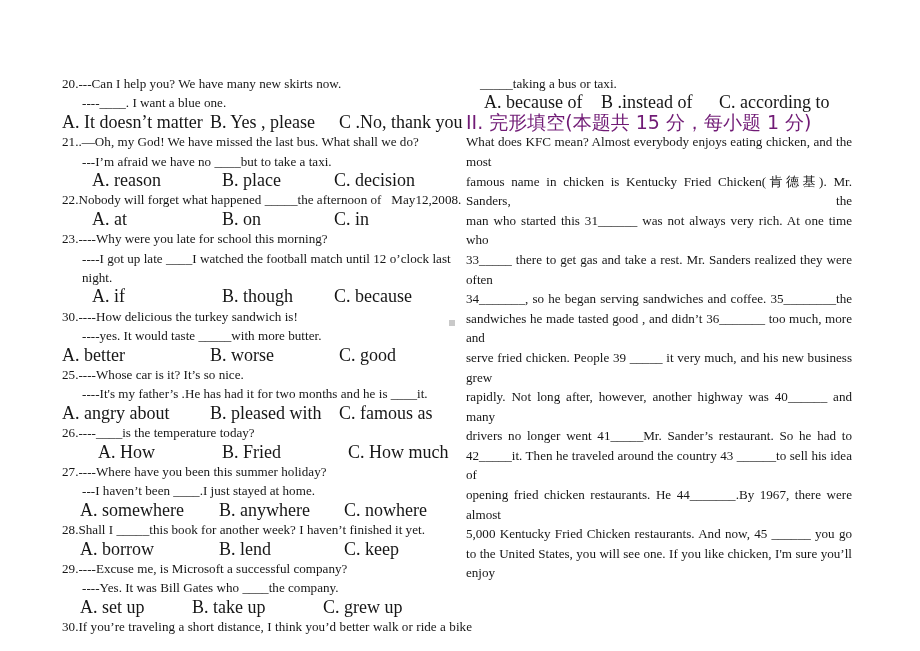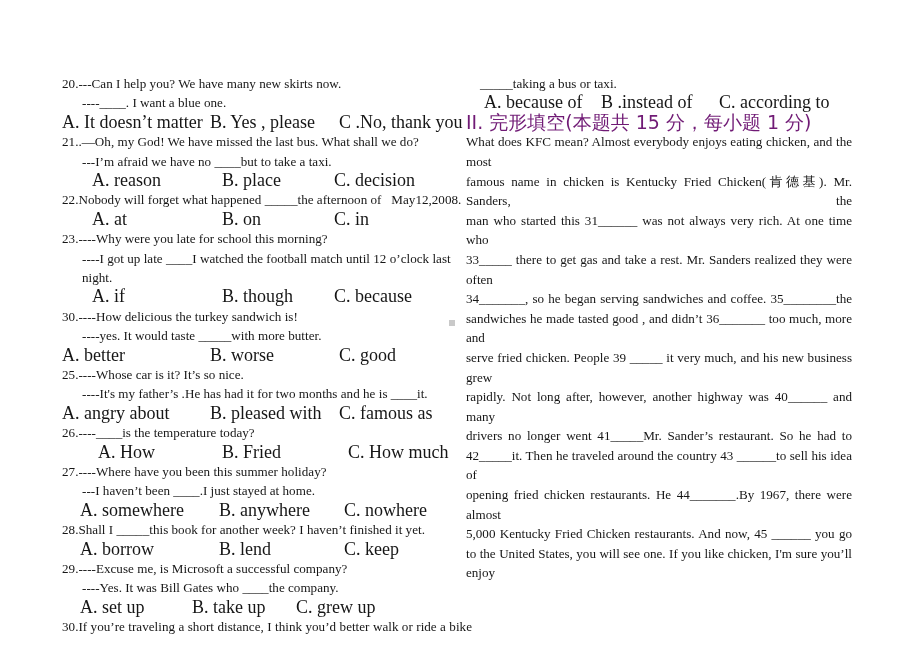--- a/index.html
+++ b/index.html
@@ -185,21 +185,21 @@
       <span class="o oA">A. borrow</span>
       <span class="o oB">B. lend</span>
       <span class="o oC">C. keep</span>
     </div>
 
     <div class="line">29.----Excuse me, is Microsoft a successful company?</div>
     <div class="line indent2">----Yes. It was Bill Gates who ____the company.</div>
     <div class="opts pad8">
       <span class="o oA">A. set up</span>
       <span class="o oB" style="left:130px">B. take up</span>
-      <span class="o oC" style="left:234px">C. grew up</span>
+      <span class="o oC" style="left:261px">C. grew up</span>
     </div>
 
     <div class="line justify">30.If you’re traveling a short distance, I think you’d better walk or ride a bike</div>
 
   </div>
 
   <div class="col" id="col-right">
 
     <div class="line indent1">_____taking a bus or taxi.</div>
     <div class="opts pad8">

